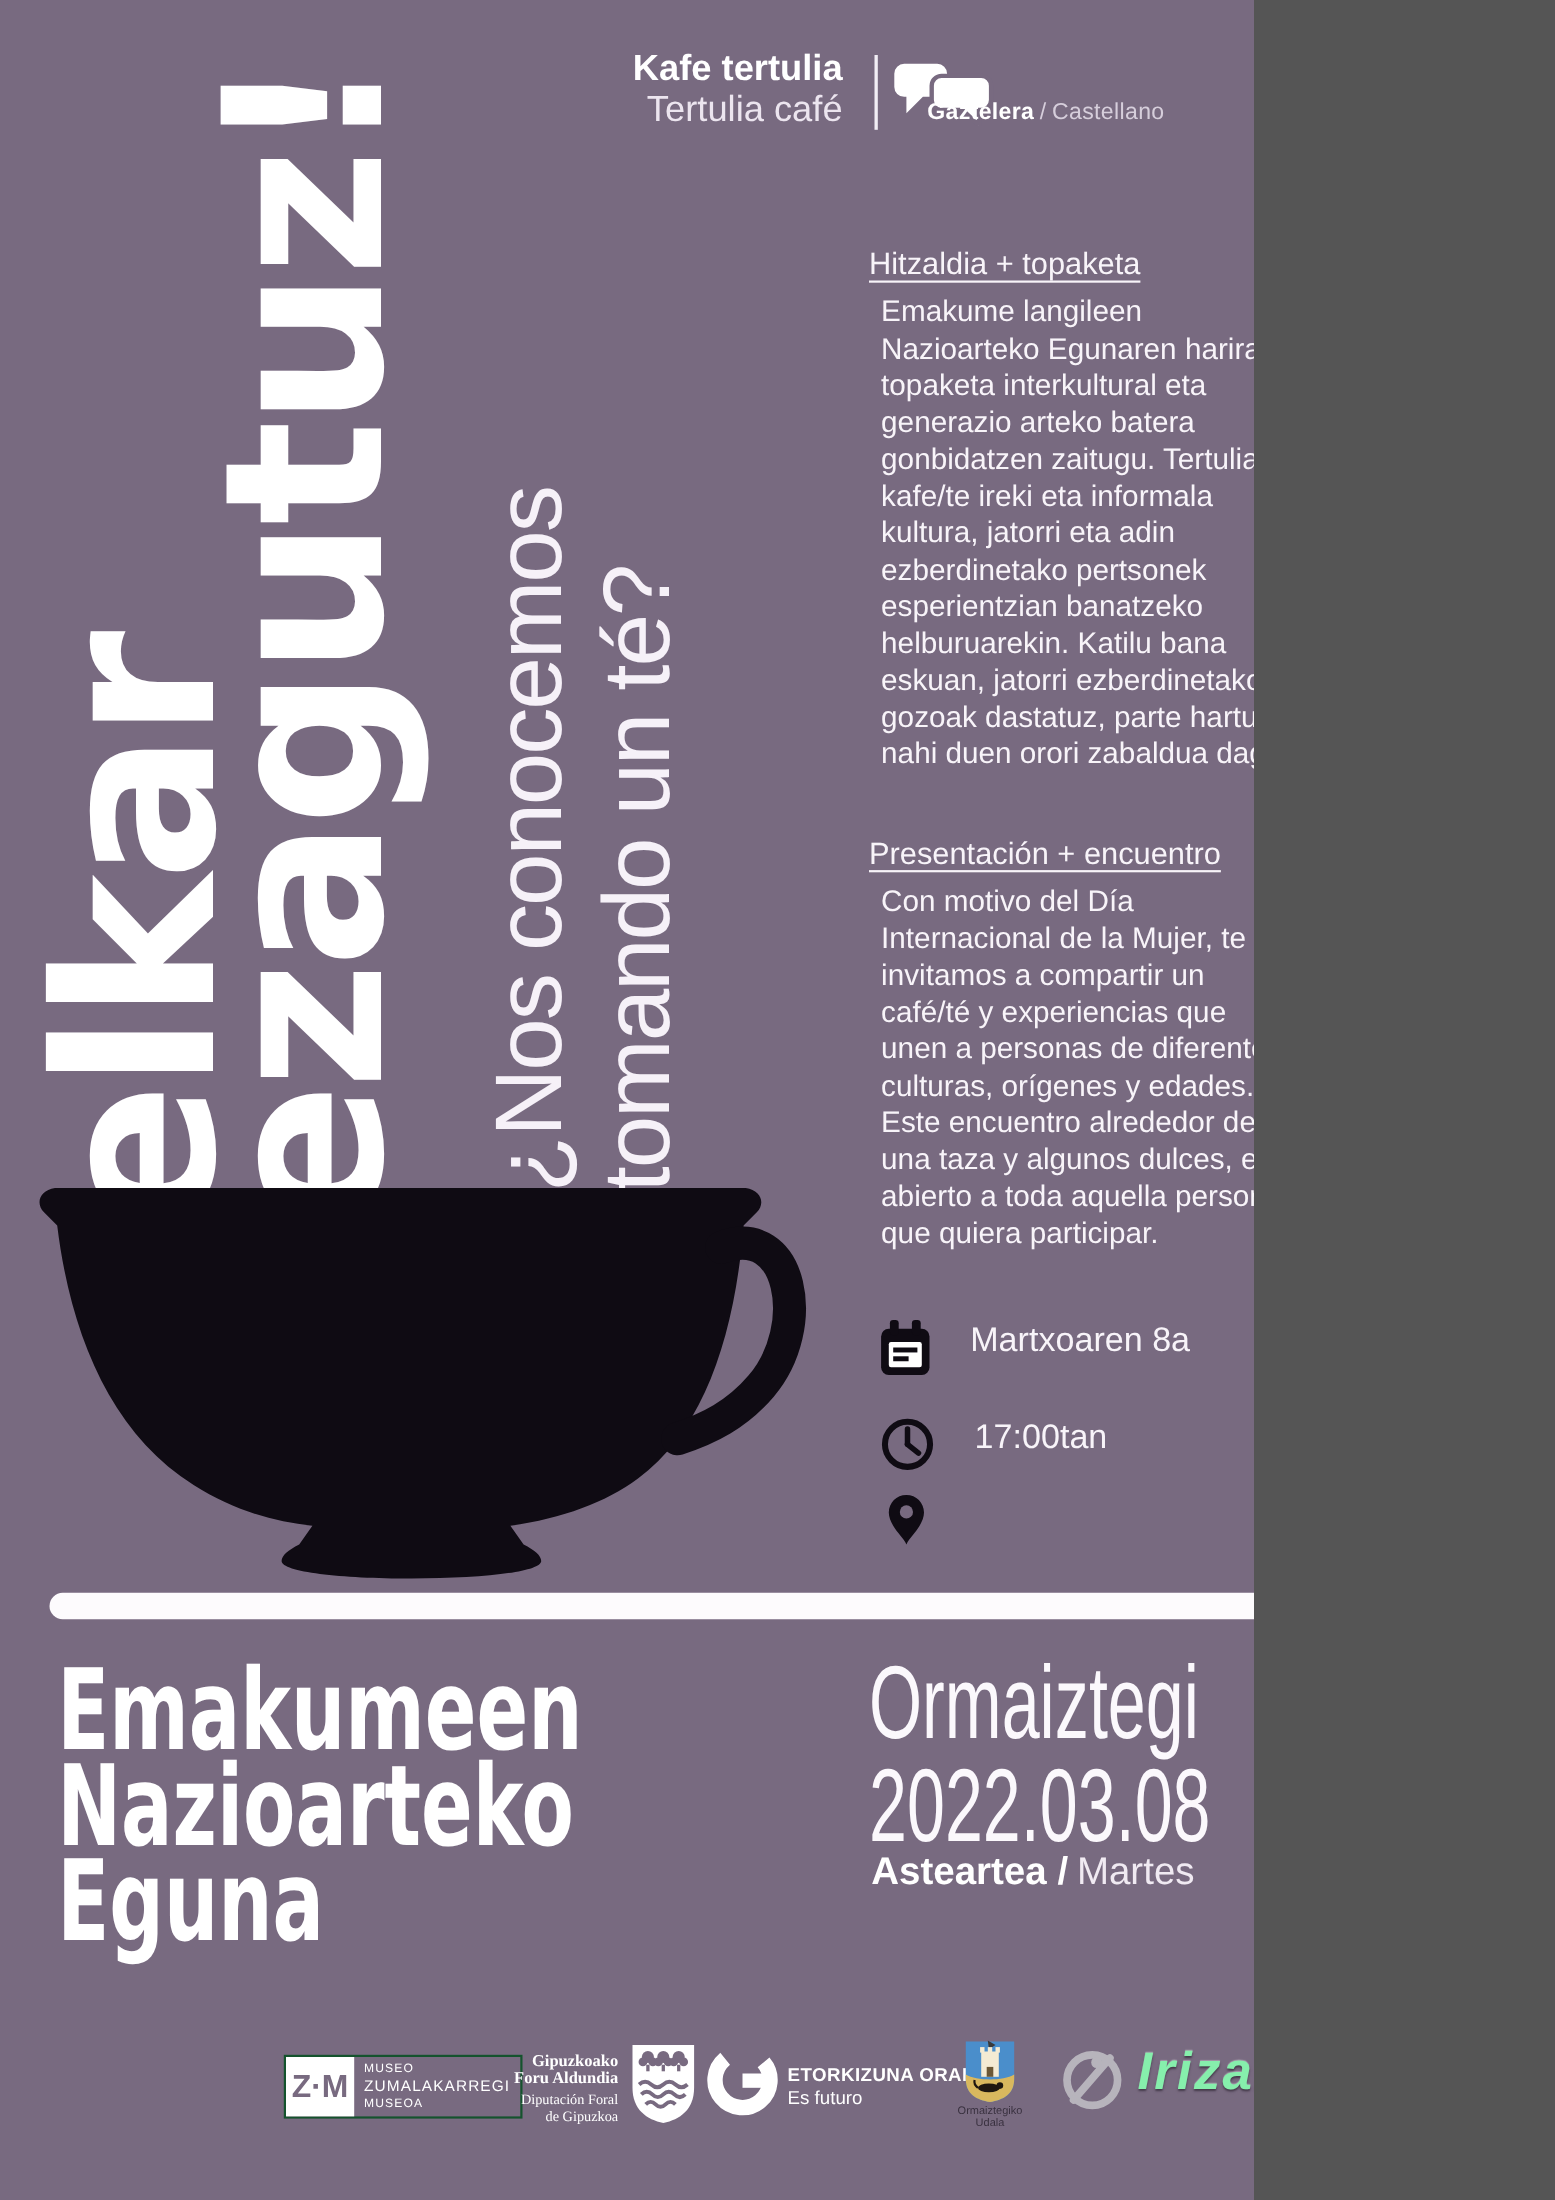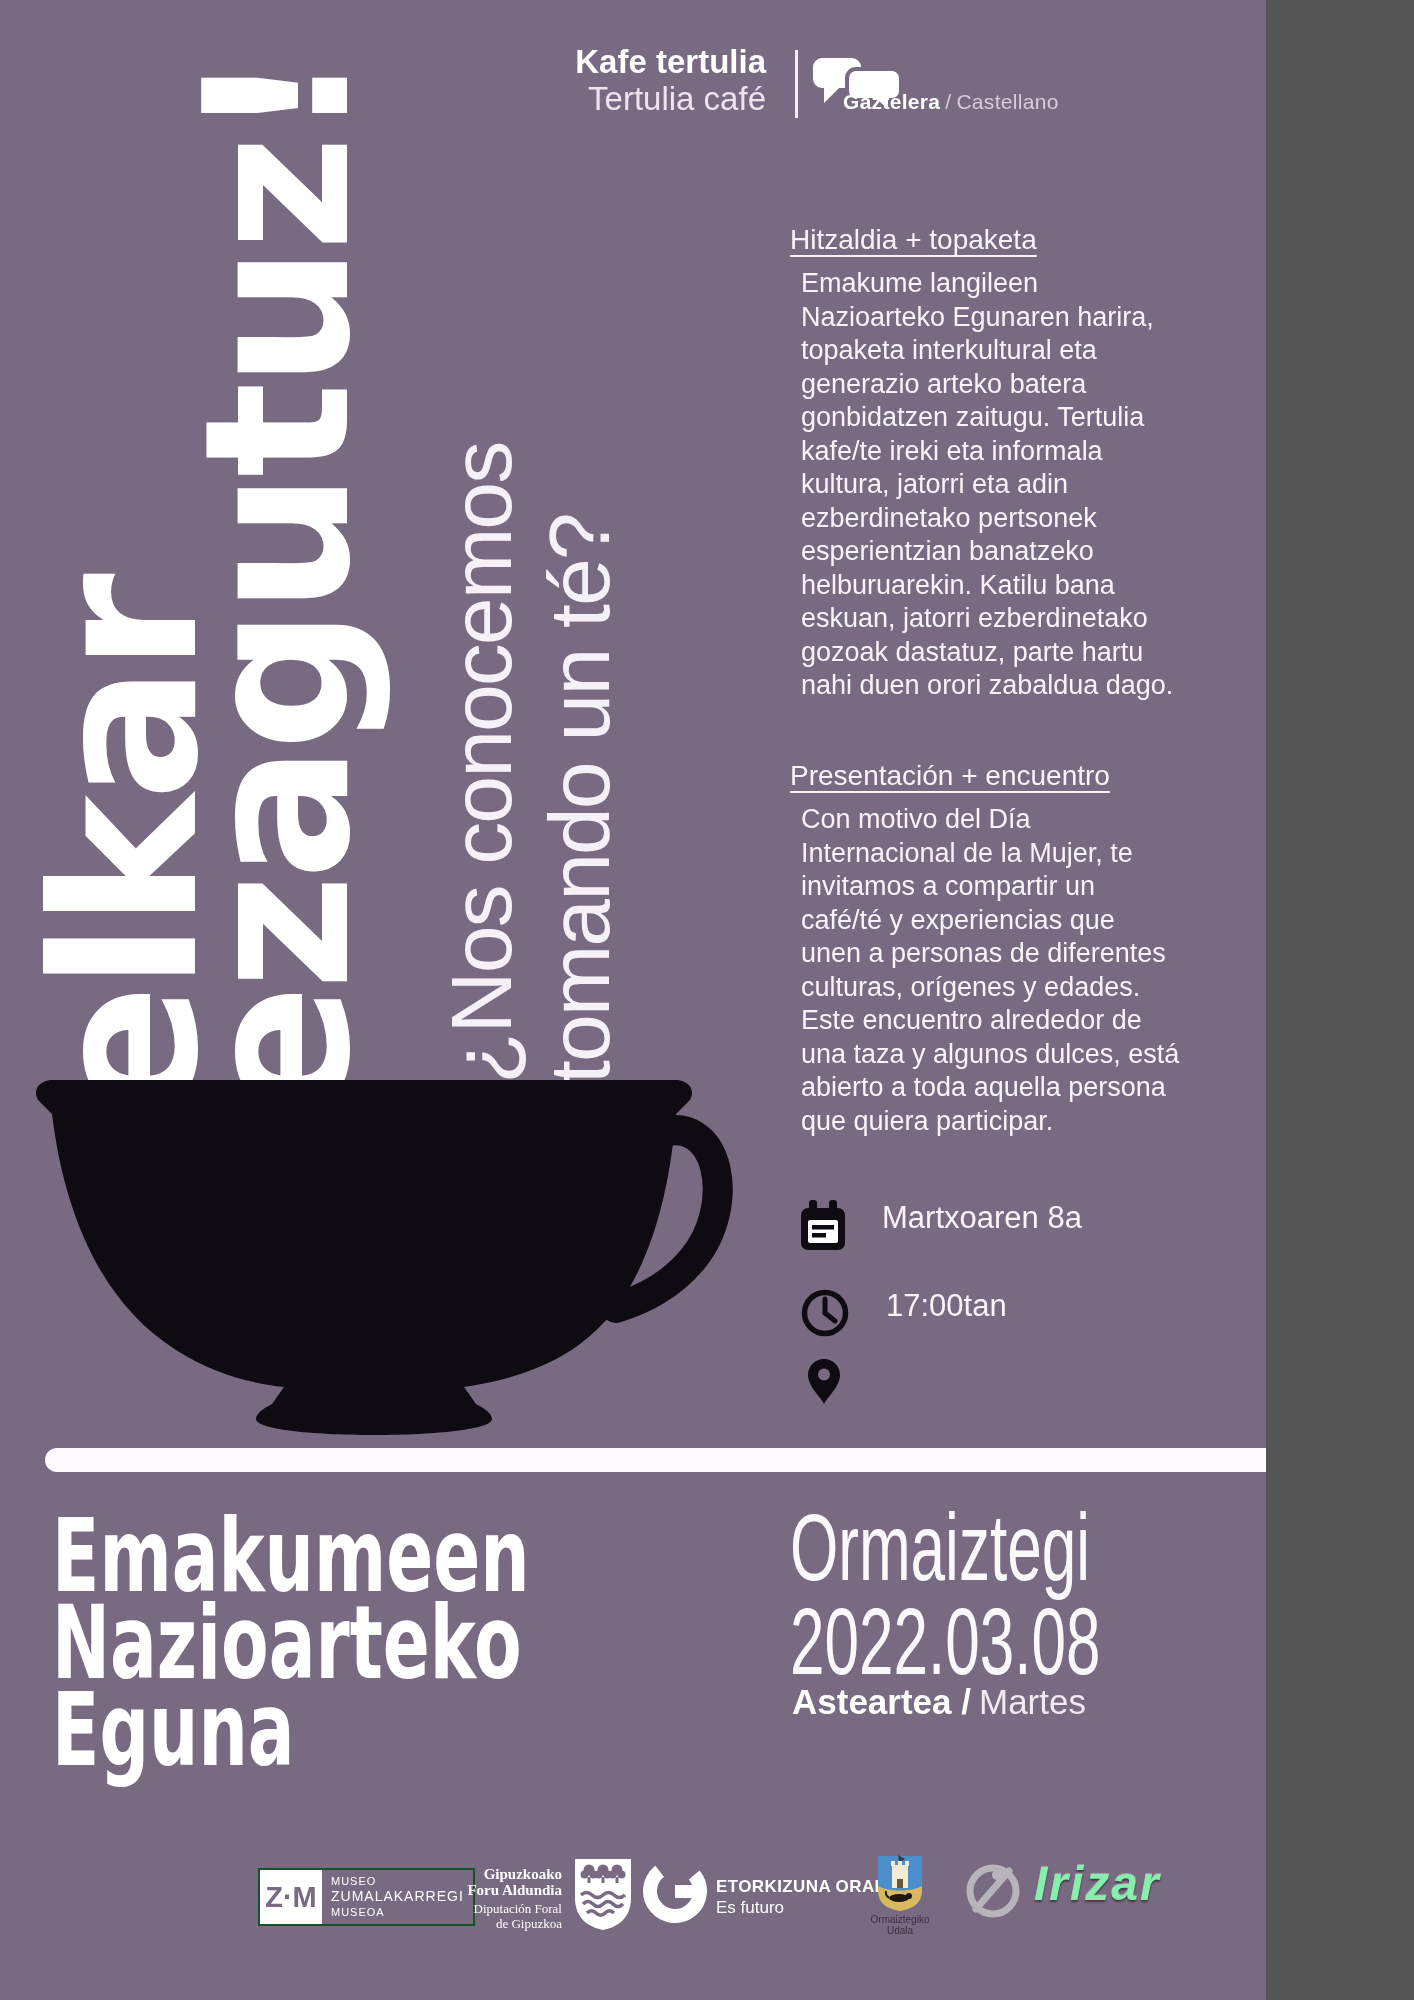--- a/index.html
+++ b/index.html
@@ -1,17 +1,17 @@
 <!DOCTYPE html>
 <html><head>
 <meta charset="utf-8">
 <style>
   html,body{margin:0;padding:0;background:#555;}
   .poster{
-    position:relative;width:1266px;height:2000px;overflow:hidden;
+    position:relative;width:1140px;height:2000px;overflow:hidden;
     background:#786a80;color:#fff;
     font-family:"Liberation Sans",sans-serif;
   }
   .rot{position:absolute;transform:rotate(-90deg);transform-origin:0 0;}
   .pre{white-space:pre-line;}
 
   
   .hdr-title{position:absolute;left:420px;top:44px;width:346px;text-align:right;line-height:1.12;}
   .hdr-eu{font-size:33px;font-weight:bold;color:#ffffff;}
   .hdr-es{font-size:33px;font-weight:normal;color:#ece5ef;}

